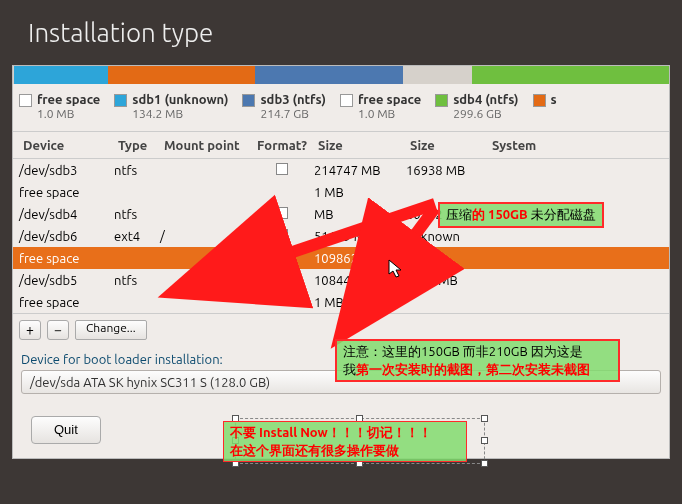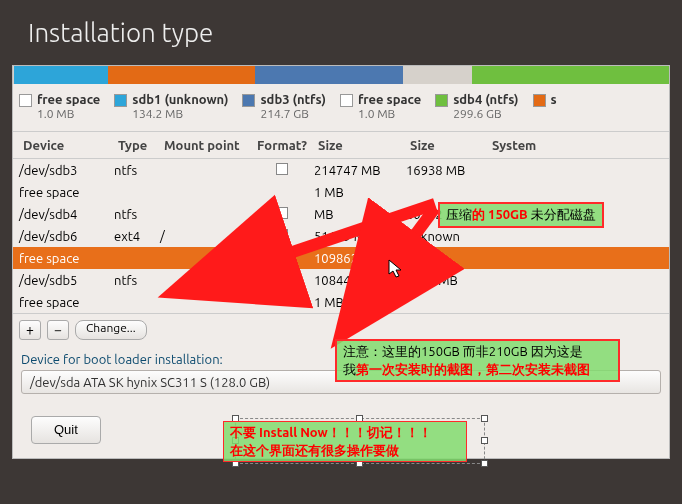--- a/index.html
+++ b/index.html
@@ -100,21 +100,21 @@
     background: linear-gradient(#fdfdfd, #e6e3e0);
     font-size: 14px;
     text-align: center;
     line-height: 18px;
     cursor: pointer;
   }
   .changebtn {
     height: 20px;
     padding: 0 10px;
     border: 1px solid #aaa;
-    border-radius: 8px;
+    border-radius: 2px;
     background: linear-gradient(#fdfdfd, #e6e3e0);
     font-size: 12px;
     cursor: pointer;
   }
   .boot-label {
     font-size: 13px;
     color: #0c4a6e;
     padding: 6px 8px 4px 8px;
   }
   .boot-select {

